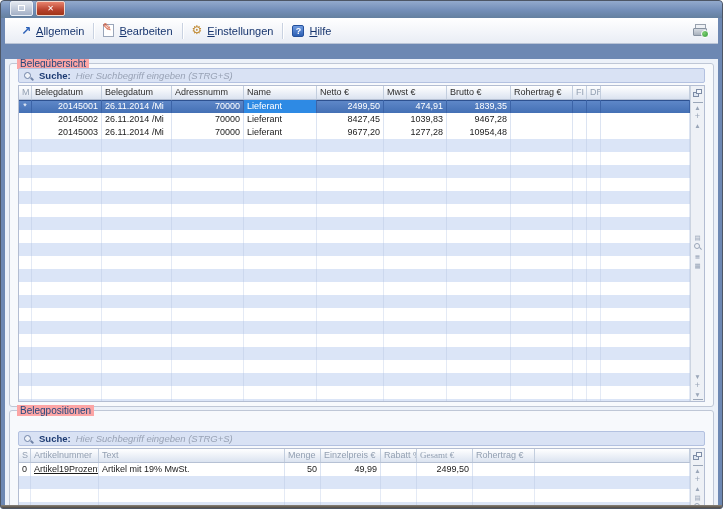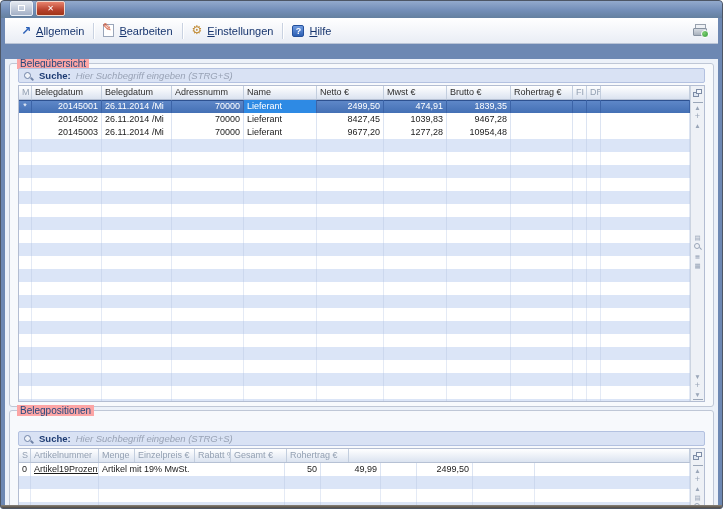--- a/index.html
+++ b/index.html
@@ -537,24 +537,25 @@
       <div class="searchbar">
         <span class="mag"></span>
         <span class="slabel">Suche:</span>
         <span class="sph">Hier Suchbegriff eingeben (STRG+S)</span>
       </div>
       <div class="gridwrap">
         <div class="gtable">
             <div class="gh">
               <div class="c a-left h mut" style="width: 12px;">S</div>
               <div class="c a-left h mut" style="width: 68px;">Artikelnummer</div>
+              <div class="c a-left h mut" style="width: 186px;">Text</div>
               <div class="c a-left h mut" style="width: 36px;">Menge</div>
               <div class="c a-left h mut" style="width: 60px;">Einzelpreis €</div>
               <div class="c a-left h mut" style="width: 36px;">Rabatt %</div>
-              <div class="c a-left h mut" style="width: 56px;">Gesamt €</div>
+              <div class="c a-left h mut" style="width: 56px; font-family: Liberation Serif, serif;">Gesamt €</div>
               <div class="c a-left h mut" style="width: 62px;">Rohertrag €</div>
               <div class="c a-left h mut fill"></div>
             </div>
             <div class="gr data">
               <div class="c a-left" style="width: 12px;">0</div>
               <div class="c a-left" style="width: 68px; text-decoration: underline;">Artikel19Prozent</div>
               <div class="c a-left" style="width: 186px;">Artikel mit 19% MwSt.</div>
               <div class="c a-right" style="width: 36px;">50</div>
               <div class="c a-right" style="width: 60px;">49,99</div>
               <div class="c a-right" style="width: 36px;"></div>

